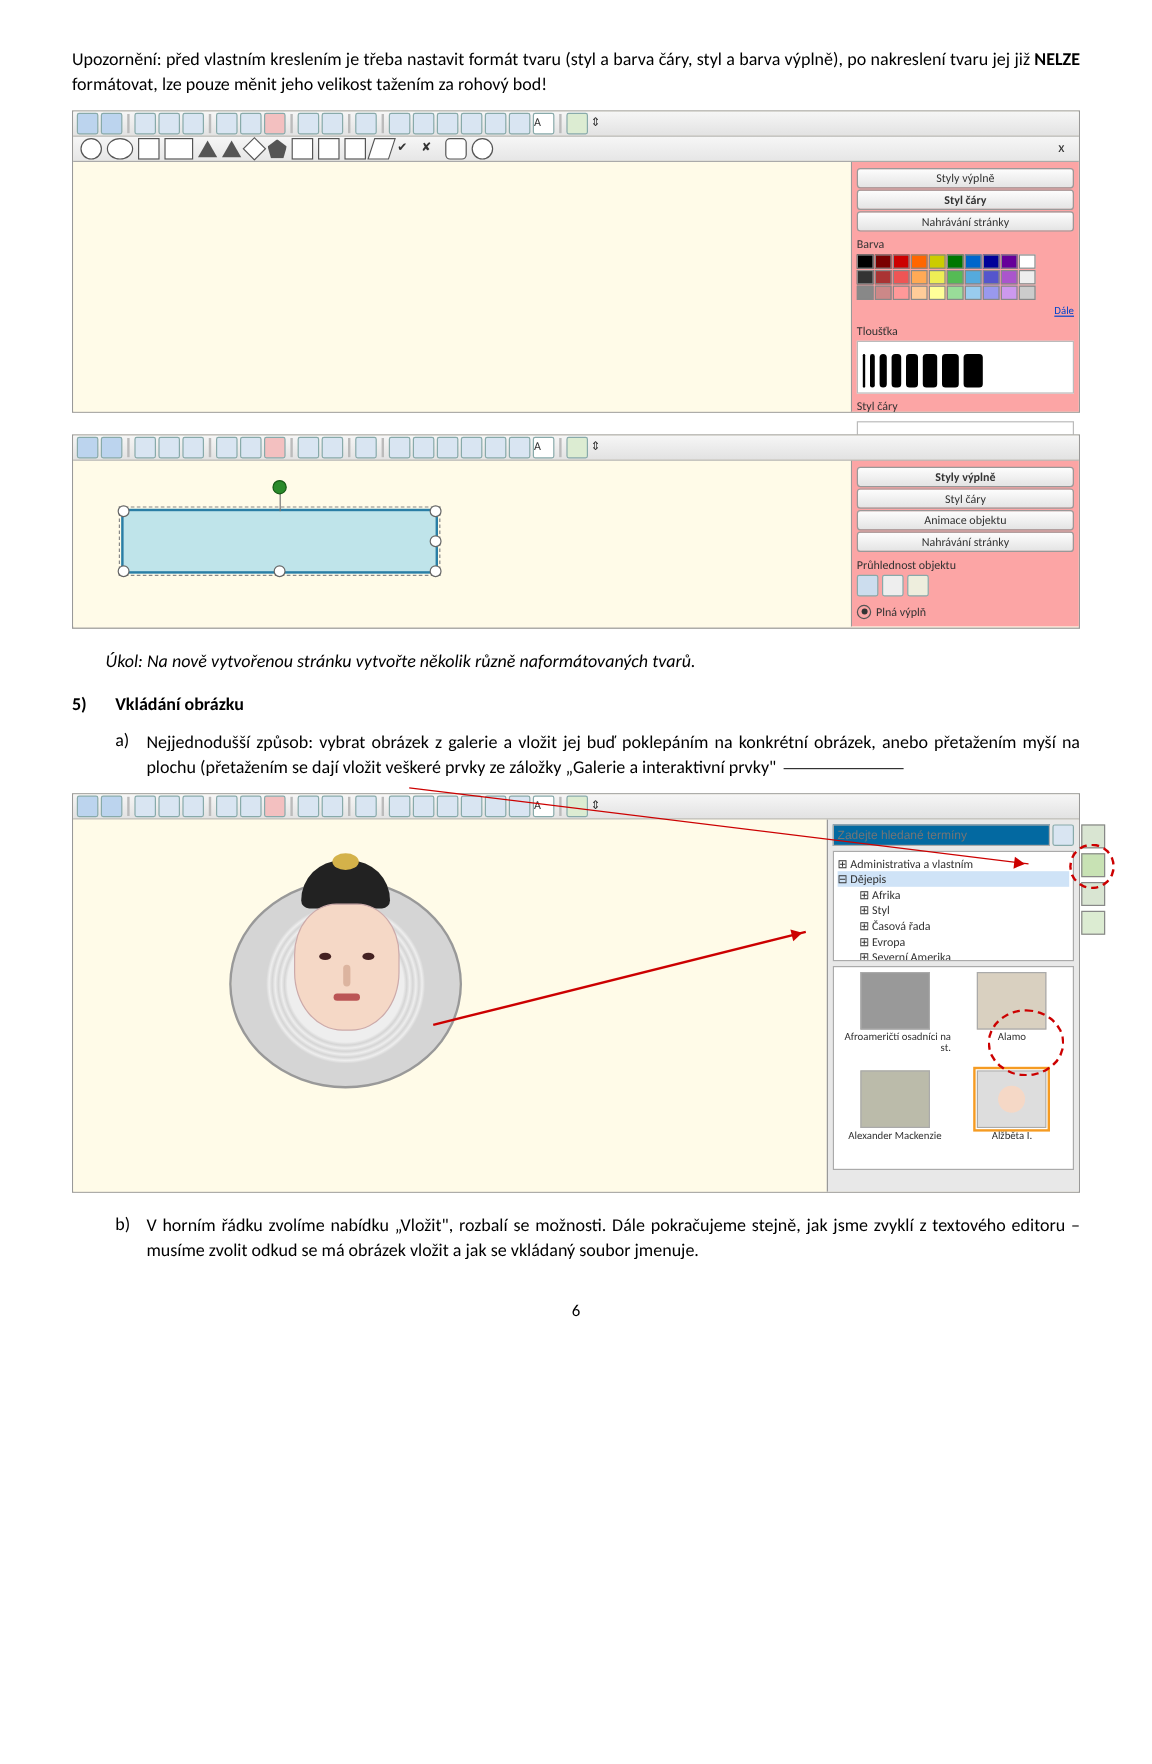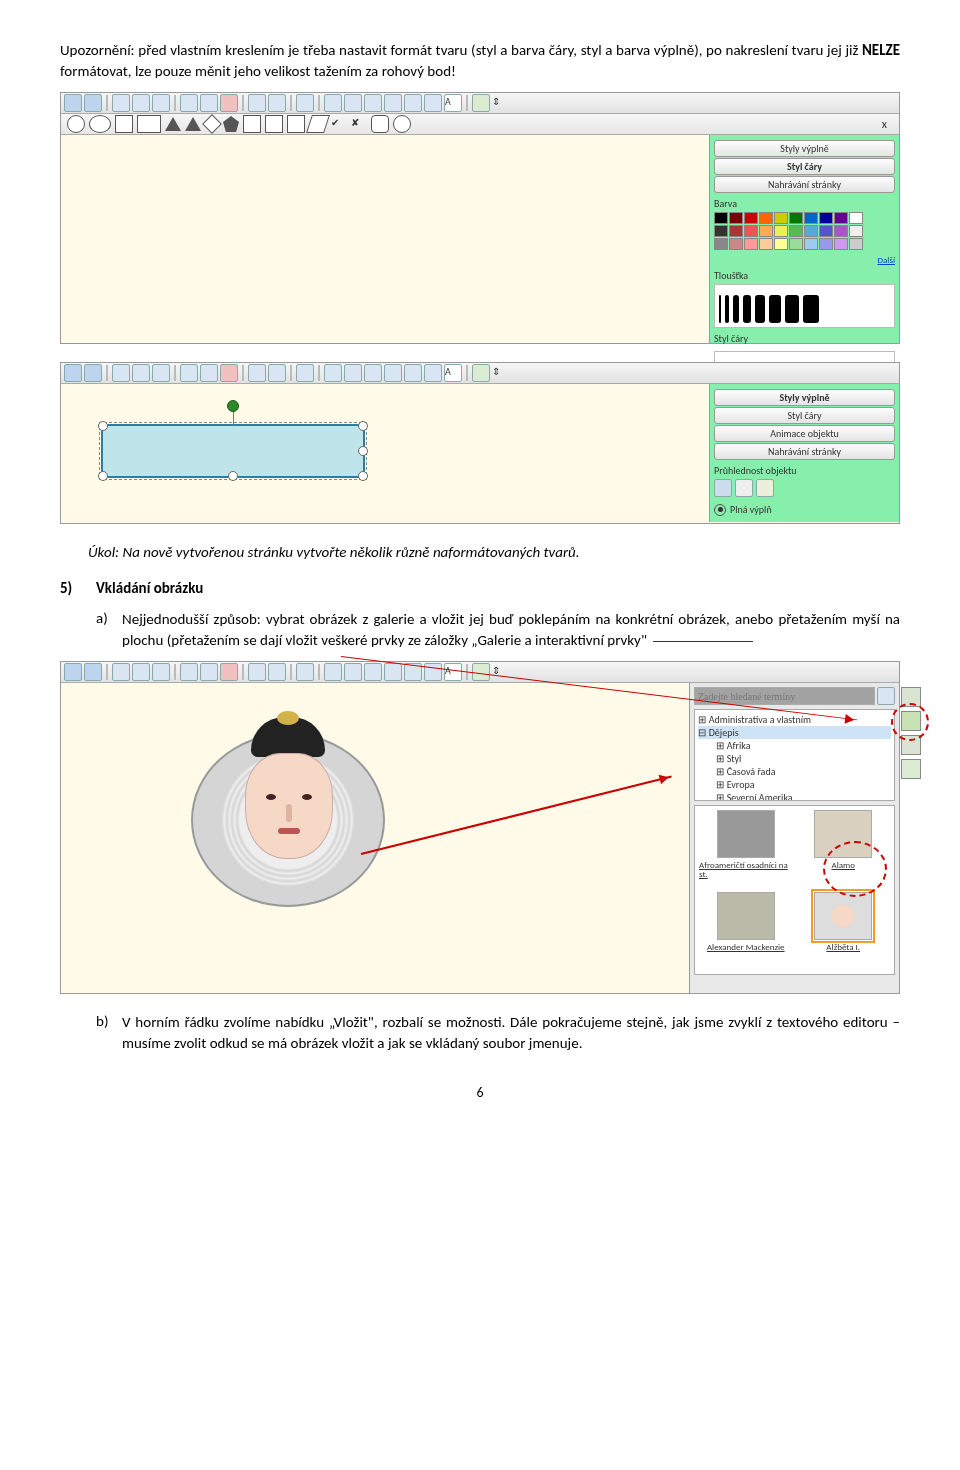--- a/index.html
+++ b/index.html
@@ -61,21 +61,21 @@
     width:16px;height:16px;
     background:#d9e5f2;
     border:1px solid #8aa;
     border-radius:2px;
     flex-shrink:0;
   }
   .tb-sep { width:2px; height:16px; background:#bbb; margin:0 2px; }
 
   .shot-body { display:flex; }
   .canvas { flex:1; background:#fffbe8; position:relative; }
-  .side   { width:190px; background:#86efac; border-left:1px solid #999; padding:4px; box-sizing:border-box; }
+  .side   { width:190px; background:#fca5a5; border-left:1px solid #999; padding:4px; box-sizing:border-box; }
 
   
   .shape-row {
     height:20px;
     background:linear-gradient(#f6f6f6,#e6e6e6);
     border-bottom:1px solid #aaa;
     display:flex; align-items:center; gap:4px; padding:0 6px;
   }
   .shape-ico { width:16px;height:16px; border:1px solid #555; background:#fff; }
   .shape-circ { border-radius:50%; }
@@ -146,29 +146,29 @@
     width:74px;height:40px;background:#222;position:absolute;left:58px;top:-18px;border-radius:40px 40px 8px 8px;
   }
   .hat::after{content:"";position:absolute;left:26px;top:-6px;width:22px;height:14px;background:#d4b24a;border-radius:50%;}
   .eye{position:absolute;width:10px;height:6px;background:#422;border-radius:50%;}
   .eye.l{left:20px;top:40px;} .eye.r{right:20px;top:40px;}
   .nose{position:absolute;left:40px;top:50px;width:6px;height:18px;background:#dcb49f;border-radius:3px;}
   .mouth{position:absolute;left:32px;top:74px;width:22px;height:6px;background:#b55;border-radius:3px;}
 
   .shot3-side { width:210px; background:#e8e8e8; border-left:1px solid #999; padding:4px; box-sizing:border-box; position:relative;}
   .search-row{display:flex;gap:2px;margin-bottom:4px;}
-  .search-row input{flex:1;font-size:10px;height:16px;border:1px solid #aaa;background:#a3a3a3;padding:0 3px;font-family:Liberation Serif, serif;}
+  .search-row input{flex:1;font-size:10px;height:16px;border:1px solid #aaa;background:#0369a1;padding:0 3px;}
   .tree{background:#fff;border:1px solid #aaa;padding:3px;font-size:10px;line-height:1.3;height:84px;overflow:hidden;}
   .tree-row{white-space:nowrap;}
   .tree-row.sel{background:#cfe3f7;}
   .thumb-grid{background:#fff;border:1px solid #aaa;margin-top:4px;display:grid;grid-template-columns:1fr 1fr;gap:4px;padding:4px;font-size:9px;height:170px;box-sizing:border-box;}
   .thumb{display:flex;flex-direction:column;align-items:center;gap:2px;}
   .thumb .timg{width:56px;height:46px;background:#ddd;border:1px solid #aaa;}
   .thumb.sel .timg{outline:2px solid #f59b22;outline-offset:1px;}
-  .thumb-lbl{text-align:left;line-height:1.05;height:20px;text-decoration:underline;}
+  .thumb-lbl{text-align:right;line-height:1.05;height:20px;}
 
   .tab-strip{position:absolute;right:-22px;top:4px;display:flex;flex-direction:column;gap:4px;}
   .tab-ico{width:18px;height:18px;background:#d9e5d2;border:1px solid #888;}
   .circ-red{position:absolute;width:34px;height:34px;border:2px dashed #c00;border-radius:50%;}
   .arrow-red{
     position:absolute;
     height:2px;background:#c00;
     transform-origin:left center;
   }
   .arrow-red::after{
@@ -264,21 +264,21 @@
           <div class="sw" style="background:#c88"></div>
           <div class="sw" style="background:#f99"></div>
           <div class="sw" style="background:#fc9"></div>
           <div class="sw" style="background:#ff9"></div>
           <div class="sw" style="background:#9d9"></div>
           <div class="sw" style="background:#9ce"></div>
           <div class="sw" style="background:#99e"></div>
           <div class="sw" style="background:#c9e"></div>
           <div class="sw" style="background:#ccc"></div>
       </div>
-      <div style="text-align:right;font-size:9px;color:#04c;text-decoration:underline;">Další</div>
+      <div style="text-align:right;font-size:9px;color:#04c;text-decoration:underline;">Dále</div>
       <div class="panel-label">Tloušťka</div>
       <div class="thick-row">
         <div class="thick" style="width:2px;height:28px;"></div>
         <div class="thick" style="width:4px;height:28px;"></div>
         <div class="thick" style="width:6px;height:28px;"></div>
         <div class="thick" style="width:8px;height:28px;"></div>
         <div class="thick" style="width:10px;height:28px;"></div>
         <div class="thick" style="width:12px;height:28px;"></div>
         <div class="thick" style="width:14px;height:28px;"></div>
         <div class="thick" style="width:16px;height:28px;"></div>

